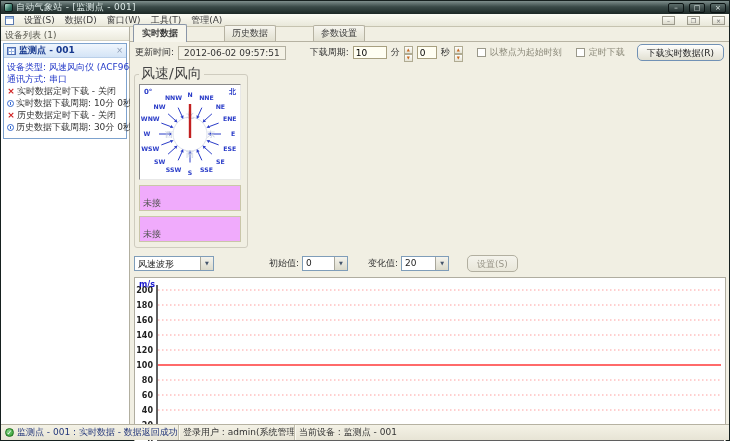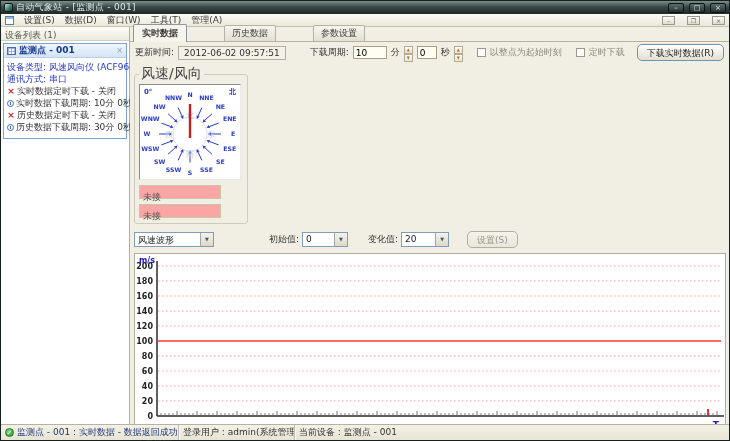--- a/index.html
+++ b/index.html
@@ -62,21 +62,21 @@
   .spin-btns span { flex:1; font-size:4px; line-height:6px; text-align:center; color:#c8691e; background:linear-gradient(#fefefc,#e6e4d6); border:1px solid #b0ab92; cursor:default; }
   .spin-btns .up::before{content:"▲";} .spin-btns .down::before{content:"▼";}
   .cb { width:9px; height:9px; background:#fff; border:1px solid #9a988a; display:inline-block; cursor:default; }
   .btn { height:17px; padding:2px 9px; border:1px solid #7191b5; border-radius:5px; background:linear-gradient(#fefefc,#e2e0d2); color:#222; font:9px "DejaVu Sans",sans-serif; cursor:default; }
   .btn.disabled { border-color:#b2afa0; color:#9a978a; background:linear-gradient(#f4f3ec,#e9e7da); }
 
   .content { flex:1; padding:2px 4px 0; min-height:0; }
   fieldset.wind-group { width:114px; border:1px solid #cfccbf; border-radius:3px; padding:1px 4px 5px; }
   fieldset.wind-group legend { padding:0 2px; color:#444; font-size:14px; }
   .compass-box { width:102px; height:96px; background:#fff; border:1px solid #8a8a8a; border-right-color:#e8e8e8; border-bottom-color:#e8e8e8; }
-  .yellow-field { width:82px; height:12px; margin-top:5px; background:#fca5a5; border:1px solid #c9c6a8; color:#555; padding:6px 3px; line-height:10px; }
+  .yellow-field { width:102px; height:12px; margin-top:5px; background:#f0abfc; border:1px solid #c9c6a8; color:#555; padding:12px 3px; line-height:10px; }
 
   .controls-row { display:flex; align-items:center; margin-top:7px; height:17px; }
   .combo { display:inline-flex; height:15px; border:1px solid #7f9db9; background:#fff; align-items:flex-start; }
   .combo .txt { padding:1px 3px 0; color:#222; }
   .combo .dd { width:13px; background:linear-gradient(#f4f3ec,#dcdacb); border-left:1px solid #a8a69a; text-align:center; color:#44546a; font-size:5px; line-height:13px; cursor:default; }
   .combo .dd::before{content:"▼";}
 
   .chart-box { margin-top:5px; width:592px; height:178px; background:#fff; border:1px solid #b0ada0; }
   svg text { font-family:"DejaVu Sans","Liberation Sans",sans-serif; }
 

